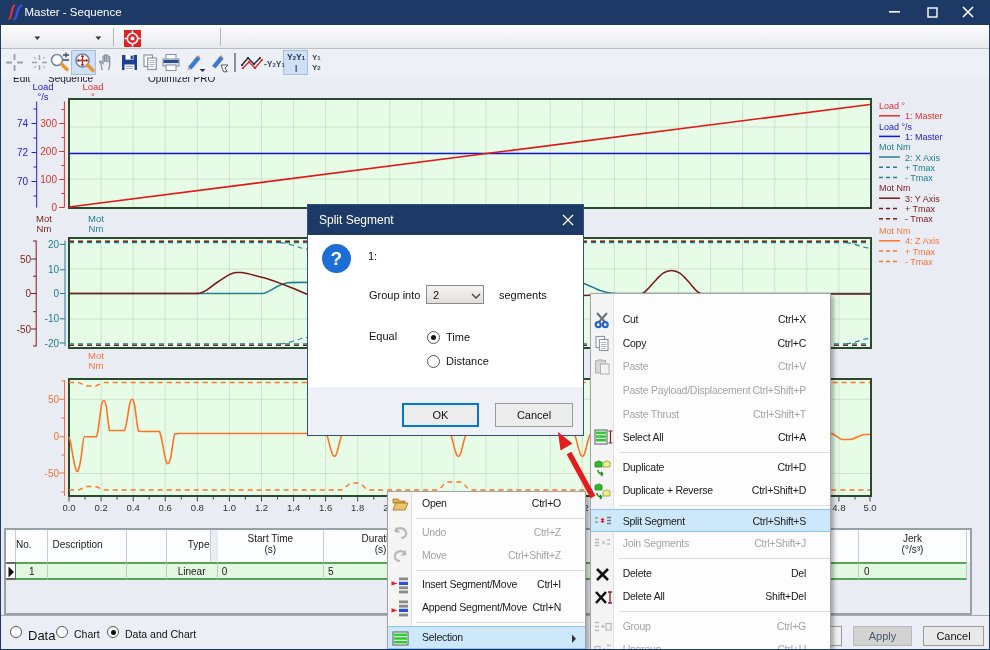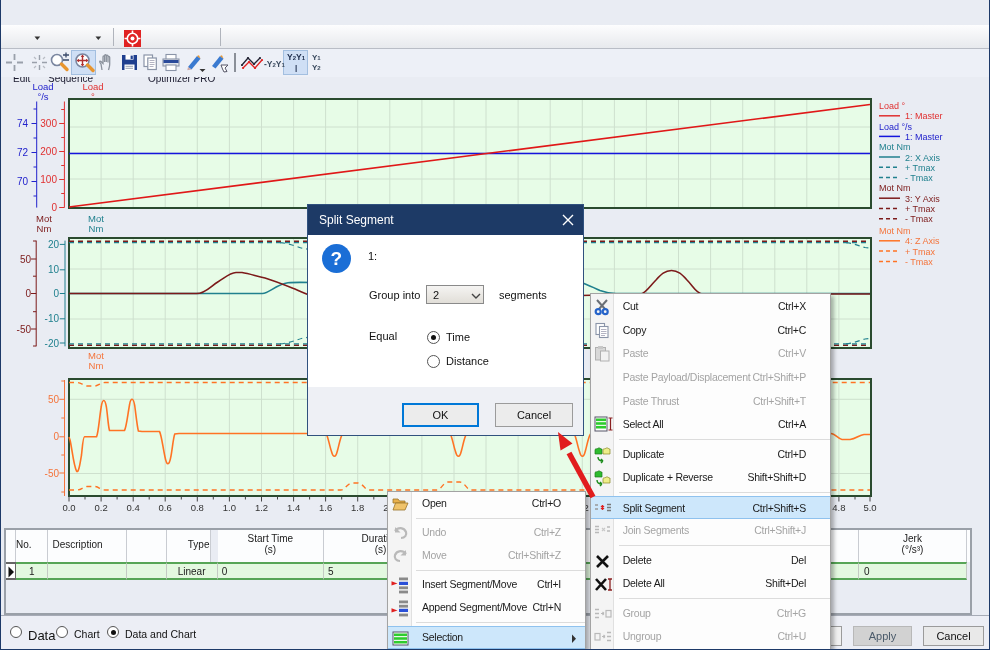--- a/index.html
+++ b/index.html
@@ -402,20 +402,36 @@
   <span class="abs" style="left:73px;top:12px;font-size:10.5px;color:#111">Chart</span>
   <div class="radio" style="left:106px;top:10px">
         <div class="dot"></div>
       </div>
   <span class="abs" style="left:124px;top:12px;font-size:10.5px;color:#111">Data and Chart</span>
   <div class="btn" style="left:775px;top:9.5px;width:66px;height:20px;line-height:18px;background:#f0f0f0">OK</div>
   <div class="btn" style="left:852px;top:9.5px;width:59px;height:20px;line-height:18px;background:#d2d2d2;border-color:#b8b8b8;color:#4a5a6a">Apply</div>
   <div class="btn" style="left:922px;top:9.5px;width:61px;height:20px;line-height:18px;background:#e9e9e9">Cancel</div>
 </div>
 
+<div id="titlebar">
+  <svg class="abs" style="left:6px;top:3px" width="17" height="18" viewBox="0 0 17 18">
+    <path d="M1.5,16 C5.5,16 3.5,3 8,2" fill="none" stroke="#e83035" stroke-width="2.2"></path>
+    <path d="M6.5,16.5 C11.5,16 8.5,3 15.5,2.5" fill="none" stroke="#3a55e8" stroke-width="2.2"></path>
+  </svg>
+  <span class="title">Master - Sequence</span>
+  <svg class="abs" style="left:888px;top:11px" width="12" height="3">
+        <rect x="0" y="0" width="11" height="1.6" fill="#fff"></rect>
+      </svg>
+  <svg class="abs" style="left:926px;top:7px" width="12" height="12">
+        <rect x="1" y="1" width="9" height="9" fill="none" stroke="#fff" stroke-width="1.4"></rect>
+      </svg>
+  <svg class="abs" style="left:961px;top:6px" width="13" height="13">
+    <path d="M1,1 L11,11 M11,1 L1,11" stroke="#fff" stroke-width="1.6"></path>
+      </svg>
+</div>
 
 <div id="menubar">
   <span class="mitem" style="left:12px">Edit</span>
   <svg class="abs" style="left:33px;top:11px" width="7" height="5">
         <path d="M0.5,0.5 L3.3,4 L6.2,0.5 Z" fill="#333"></path>
       </svg>
   <span class="mitem" style="left:47px">Sequence</span>
   <svg class="abs" style="left:94px;top:11px" width="7" height="5">
         <path d="M0.5,0.5 L3.3,4 L6.2,0.5 Z" fill="#333"></path>
       </svg>
@@ -606,21 +622,21 @@
       <rect x="2" y="9.9" width="13" height="2.6" fill="#2ecc2e"></rect>
     </svg>
     <span class="lbl" style="left:34px;top:4px">Selection</span>
     <svg class="cicon" style="right:8px;top:7px" width="6" height="10">
           <path d="M1,0.5 L5,4.8 L1,9 Z" fill="#333"></path>
         </svg>
   </div>
 </div>
 <div id="rightmenu" class="cmenu" style="left:589px;top:293px;width:241px;height:357px">
   <div class="gutter" style="width:22.5px"></div>
-  <div class="crow" style="height:23.7px;margin-top:1px">
+  <div class="crow" style="height:23.7px;margin-top:14px">
     <svg class="cicon" style="left:3px;top:4px" width="17" height="17" viewBox="0 0 17 17">
       <path d="M3,1 L11,10 M13,1 L5,10" stroke="#6a6f76" stroke-width="2"></path>
       <circle cx="4.2" cy="12.7" r="2.5" fill="none" stroke="#2563c9" stroke-width="2.2"></circle>
       <circle cx="11.2" cy="12.7" r="2.5" fill="none" stroke="#2563c9" stroke-width="2.2"></circle>
     </svg>
     <span class="lbl" style="left:31.7px;top:5px">Cut</span>
         <span class="sc" style="top:5px">Ctrl+X</span>
   </div>
   <div class="crow" style="height:23.7px">
     <svg class="cicon" style="left:3px;top:3px" width="17" height="17" viewBox="0 0 17 17">
@@ -669,21 +685,21 @@
     <span class="lbl" style="left:31.7px;top:5px">Duplicate</span>
         <span class="sc" style="top:5px">Ctrl+D</span>
   </div>
   <div class="crow" style="height:23.7px">
     <svg class="cicon" style="left:3px;top:3px" width="18" height="18" viewBox="0 0 18 18">
       <path d="M1,8 V4 C1,3 2,2.5 3,3 C4,1.5 6,1.5 7,3 H8 V8 Z" fill="#2ebb2e" stroke="#1a7a1a" stroke-width="0.7"></path>
       <path d="M9,14 V10 C9,9 10,8.5 11,9 C12,7.5 14,7.5 15,9 H16 V14 Z" fill="#eeee8a" stroke="#888820" stroke-width="0.7"></path>
       <path d="M3,11 C3,14 5,15 8,15 M8,15 L6,13 M8,15 L6,17" fill="none" stroke="#1a8a1a" stroke-width="1.4"></path>
     </svg>
     <span class="lbl" style="left:31.7px;top:5px">Duplicate + Reverse</span>
-        <span class="sc" style="top:5px">Shift+Shift+D</span>
+        <span class="sc" style="top:5px">Ctrl+Shift+D</span>
   </div>
   <div class="csep"></div>
   <div class="crow hl" style="height:23.7px">
     <svg class="cicon" style="left:3px;top:6px" width="18" height="13" viewBox="0 0 18 13">
       <path d="M1,2 H4 M1,6 H4" stroke="#999" stroke-width="1.3"></path>
       <path d="M7,3 L10,6 M10,3 L7,6 M8.5,2 V7" stroke="#e02020" stroke-width="1.1"></path>
       <path d="M13,1.5 H17 M13,4.5 H17 M13,7.5 H17" stroke="#777" stroke-width="1.3"></path>
     </svg>
     <span class="lbl" style="left:31.7px;top:5px">Split Segment</span>
         <span class="sc" style="top:5px">Ctrl+Shift+S</span>

